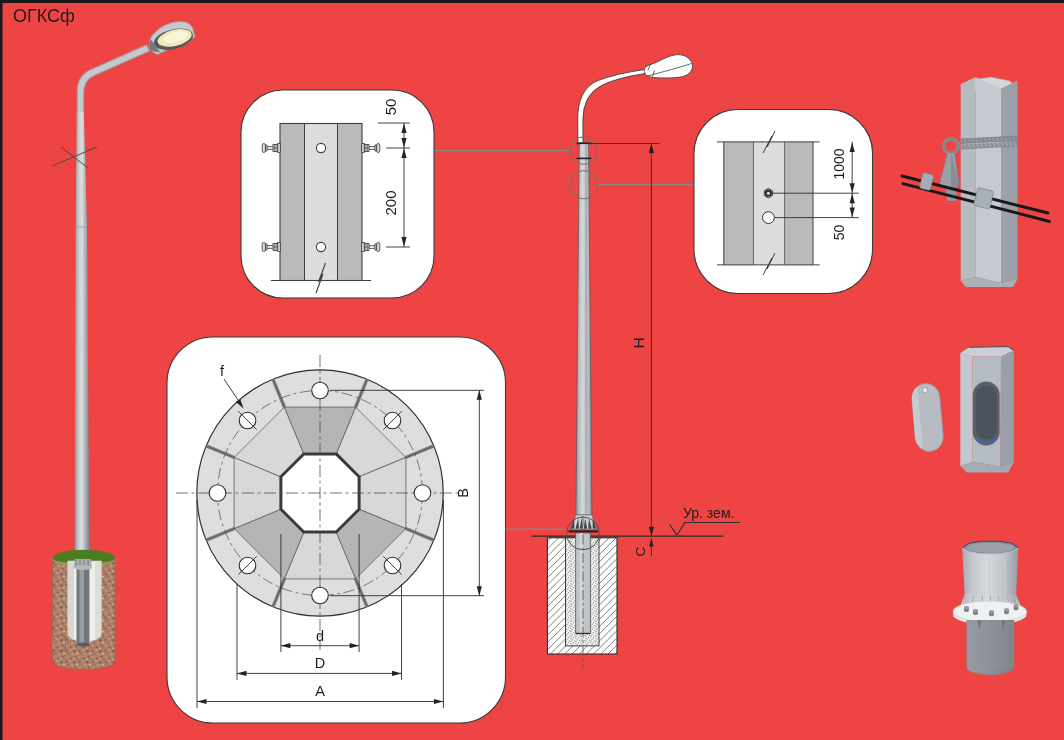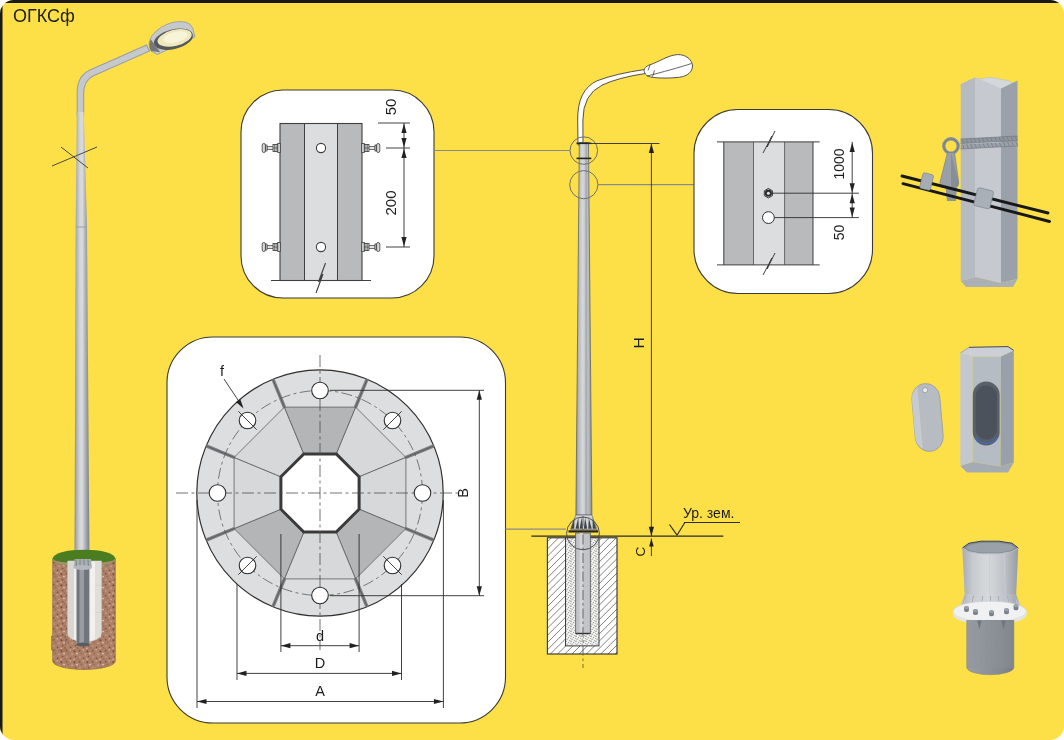--- a/index.html
+++ b/index.html
@@ -1,16 +1,16 @@
 <!DOCTYPE html>
 <html><head><meta charset="utf-8">
 <style>
 html,body{margin:0;padding:0;background:#fff;}
 *{font-family:"Liberation Sans",sans-serif;}
-#page{position:relative;width:1064px;height:740px;overflow:hidden;background:#fde047;border-radius:14px;}
+#page{position:relative;width:1064px;height:740px;overflow:hidden;background:#ef4444;}
 </style></head>
 <body>
 <div id="page">
 <svg width="1064" height="740" viewBox="0 0 1064 740">
 
 <defs>
 <linearGradient id="poleg" x1="0" y1="0" x2="1" y2="0">
  <stop offset="0" stop-color="#80868c"></stop>
           <stop offset="0.12" stop-color="#a9aeb3"></stop>
  <stop offset="0.35" stop-color="#d2d5d7"></stop>

